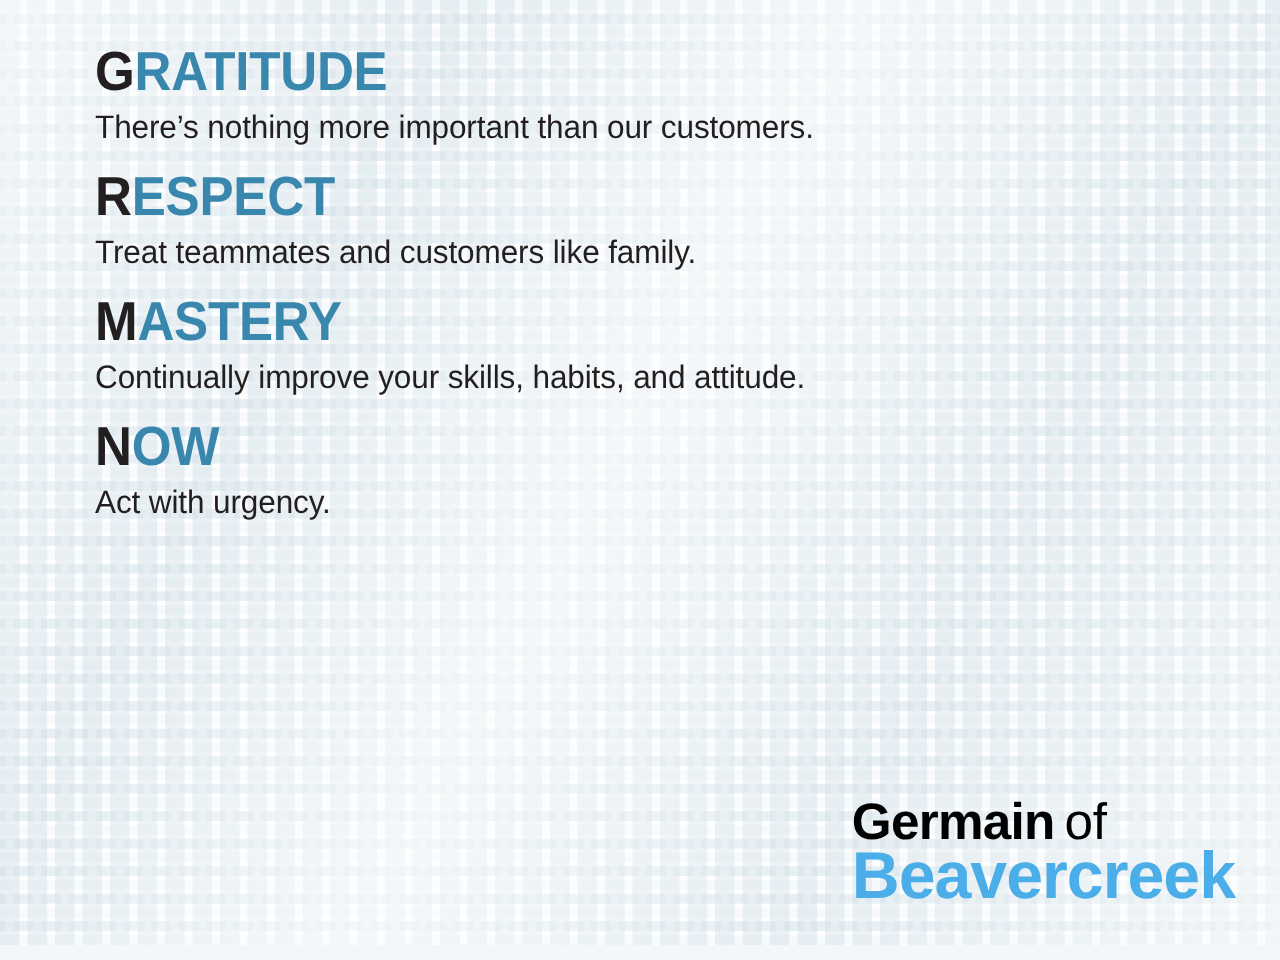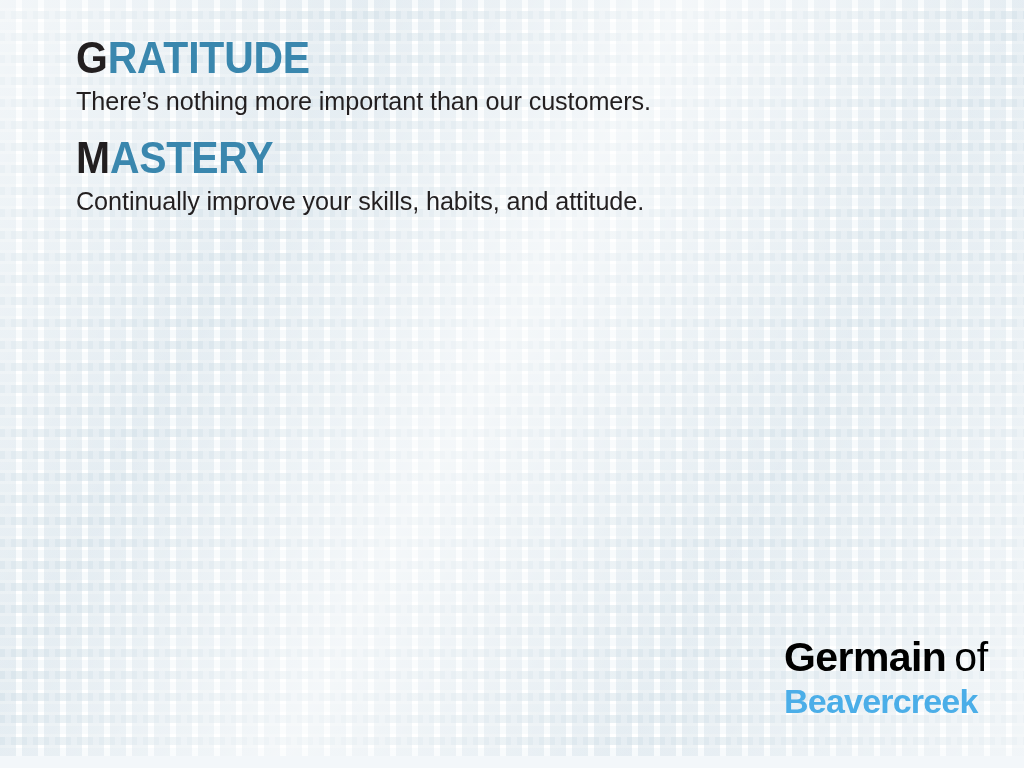--- a/index.html
+++ b/index.html
@@ -119,21 +119,21 @@
     letter-spacing: -0.6px;
   }
   .logo-of {
     font-weight: 400;
     letter-spacing: -0.2px;
     margin-left: 8px;
   }
   .logo-line2 {
     font-family: "Liberation Sans", sans-serif;
     font-weight: 700;
-    font-size: 34px;
+    font-size: 53px;
     line-height: 46px;
     letter-spacing: -0.8px;
     white-space: nowrap;
     color: #4baee8;
   }
 </style>
 </head>
 <body>
 
 <div id="poster">
@@ -143,28 +143,36 @@
   <div id="bg-sheen"></div>
 
   <div id="values">
 
     <div class="value-block">
       <h2 class="value-heading"><span class="initial">G</span><span class="rest">RATITUDE</span></h2>
       <p class="value-subtitle">There’s nothing more important than our customers.</p>
     </div>
 
 
+    <div class="value-block">
+      <h2 class="value-heading"><span class="initial">R</span><span class="rest">ESPECT</span></h2>
+      <p class="value-subtitle">Treat teammates and customers like family.</p>
+    </div>
 
     <div class="value-block">
       <h2 class="value-heading"><span class="initial">M</span><span class="rest">ASTERY</span></h2>
       <p class="value-subtitle">Continually improve your skills, habits, and attitude.</p>
     </div>
 
 
 
+    <div class="value-block">
+      <h2 class="value-heading"><span class="initial">N</span><span class="rest">OW</span></h2>
+      <p class="value-subtitle">Act with urgency.</p>
+    </div>
 
   </div>
 
   <div id="logo">
     <div class="logo-line1"><span class="logo-brand">Germain</span><span class="logo-of">of</span></div>
     <div class="logo-line2">Beavercreek</div>
   </div>
 
 </div>
 

